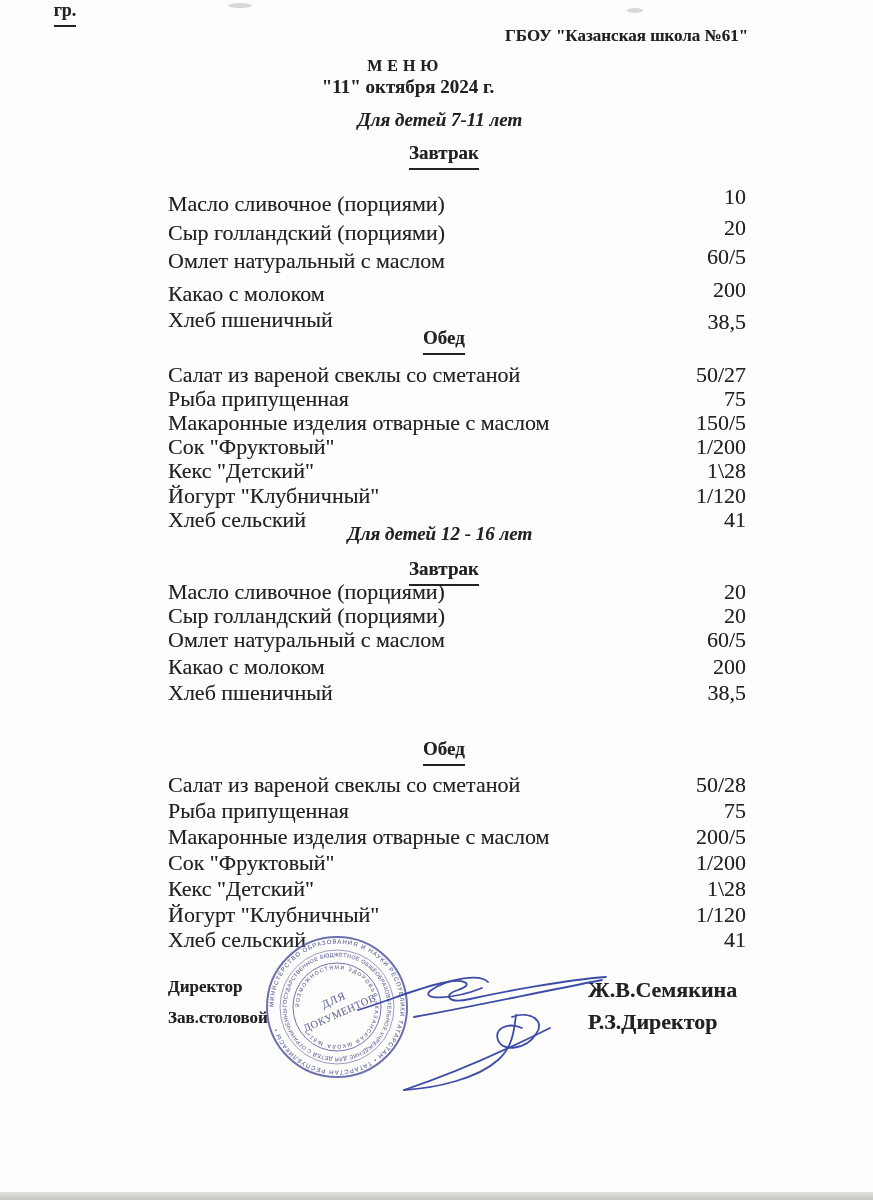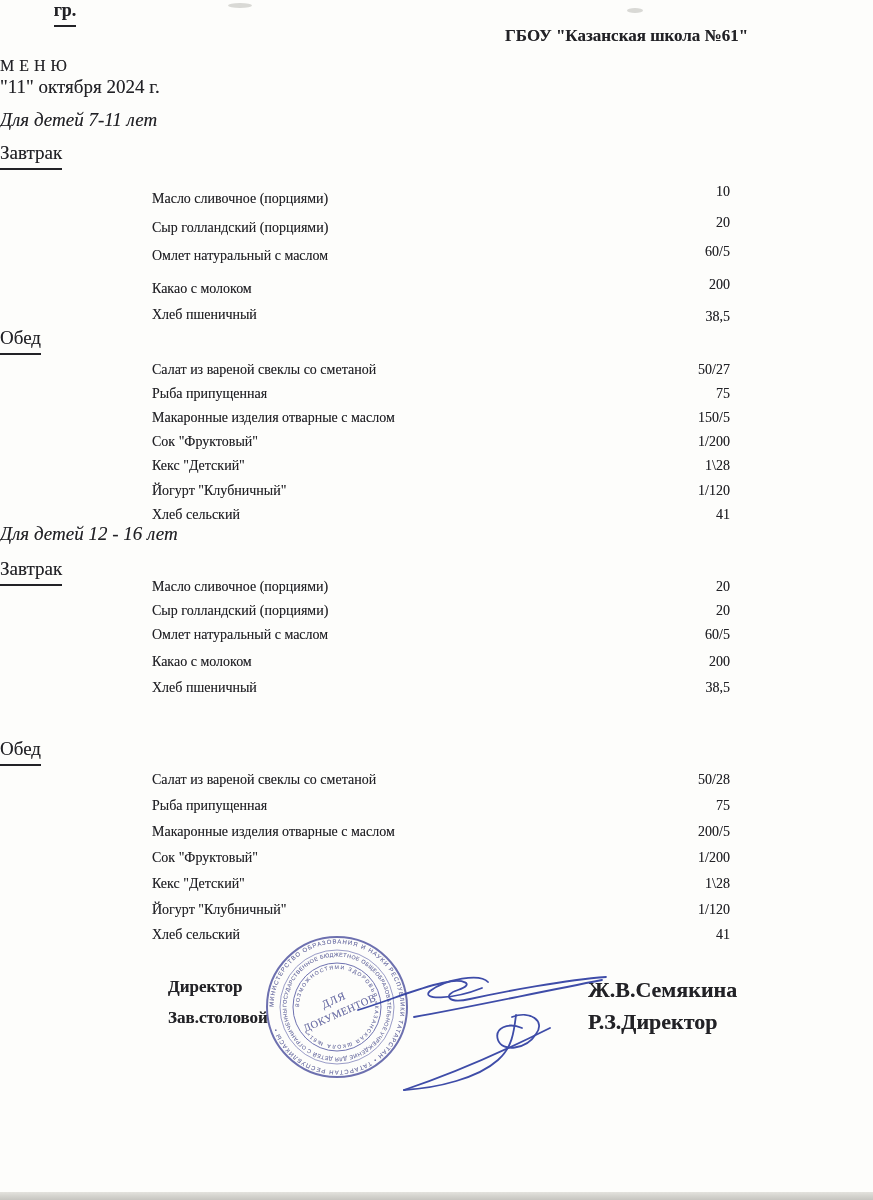--- a/index.html
+++ b/index.html
@@ -5,29 +5,29 @@
   html,body{margin:0;padding:0;background:#e9e9e6;}
   .page{
     position:relative;width:873px;height:1200px;margin:0 auto;
     background:#fdfdfb;overflow:hidden;
     font-family:"Liberation Serif","DejaVu Serif",serif;
     color:#222226;
     text-shadow:0 0 .4px rgba(45,45,50,.45);
   }
   .abs{position:absolute;white-space:nowrap;}
   .b{font-weight:bold;}
-  .head{position:absolute;left:0;text-align:left;font-weight:normal;white-space:nowrap;}
+  .head{position:absolute;left:0;text-align:center;font-weight:bold;white-space:nowrap;}
   .u{border-bottom:2px solid currentColor;padding-bottom:5px;display:inline-block;line-height:1.05;}
   .org{left:505px;top:26px;font-size:17px;}
   .menu-title{top:57px;width:806px;font-size:16px;letter-spacing:.5px;}
   .date-line{top:76px;width:816px;font-size:19px;}
   .aud{width:880px;font-size:19px;font-style:italic;}
   .mh{width:888px;font-size:19px;}
   .gr{left:624px;top:140px;width:130px;text-align:center;font-weight:bold;font-size:18px;}
-  .row{position:absolute;left:152px;width:645px;font-size:14px;}
+  .row{position:absolute;left:168px;width:645px;font-size:22px;}
   .row .nm{white-space:nowrap;}
   .row .val{position:absolute;left:448px;top:0;width:130px;text-align:right;white-space:nowrap;}
   .sigrole{left:168px;font-size:17px;font-weight:bold;}
   .signame{left:588px;font-size:22px;font-weight:bold;}
   .stamp{position:absolute;left:263px;top:933px;width:148px;height:148px;opacity:.82;}
   .sig-svg{position:absolute;left:330px;top:960px;width:310px;height:140px;}
   .scan-edge{position:absolute;left:0;top:1192px;width:873px;height:8px;
     background:linear-gradient(#e3e2dd,#c6c5c0);}
   .smudge{position:absolute;background:#d9d9d5;border-radius:50%;}
 </style>

